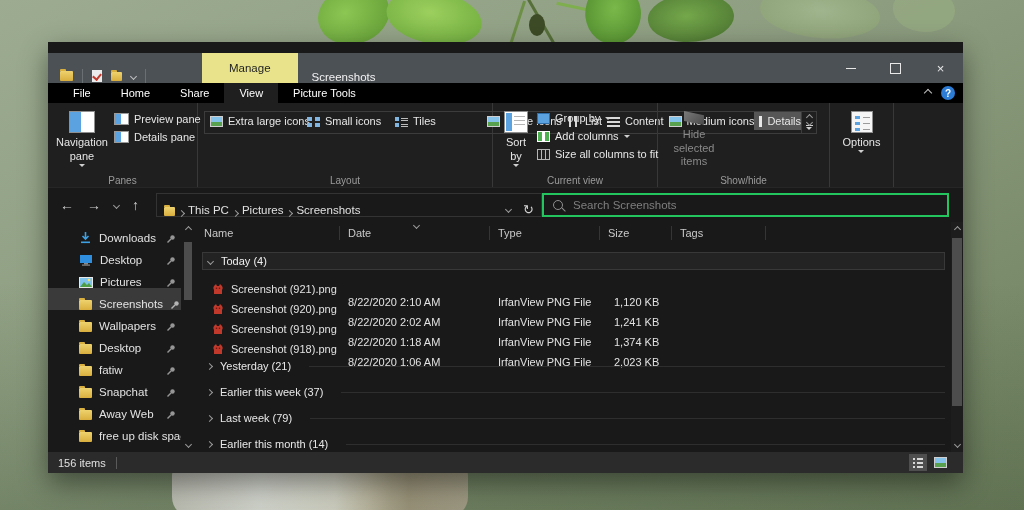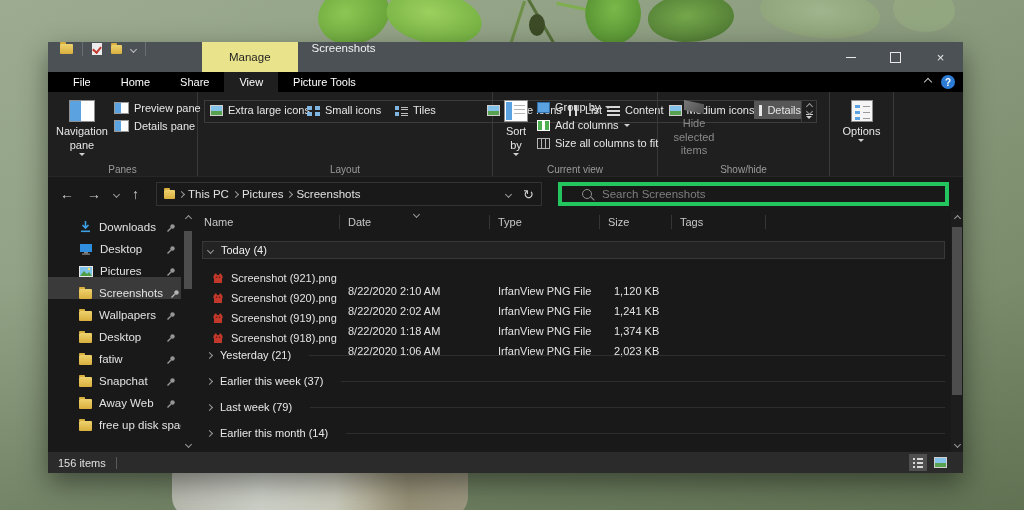--- a/index.html
+++ b/index.html
@@ -21,21 +21,21 @@
   .stem3{left:556px;top:8px;width:60px;height:3px;background:#7fae4f;transform:rotate(12deg);}
   .node{left:529px;top:14px;width:16px;height:22px;background:#3d4b26;border-radius:50%;}
   .wall-shade{position:absolute;left:0;bottom:0;width:100%;height:45%;background:linear-gradient(180deg,transparent,rgba(35,55,28,.20));pointer-events:none;}
   .pot{position:absolute;left:172px;top:471px;width:296px;height:46px;border-radius:4px 4px 20px 20px;
        background:linear-gradient(90deg,#dcd9d2,#f7f6f2 30%,#f2eee3 55%,#d8cfba 66%,#bfb49c 74%,#b2a68d 80%,#b9af99);}
   
   .window{position:absolute;left:48px;top:42px;width:915px;height:431px;background:#191919;
           box-shadow:0 10px 26px rgba(0,0,0,.45);display:flex;flex-direction:column;
           font-size:11px;color:#e6e6e6;}
   
-  .titlebar{height:30px;background:#4c5156;display:flex;align-items:flex-start;flex:none;}
+  .titlebar{height:30px;background:#4c5156;display:flex;align-items:flex-end;flex:none;margin-top:11px;}
   .qat{display:flex;align-items:center;gap:9px;padding-left:12px;}
   .qat-sep{width:1px;height:14px;background:#6a6f73;}
   .manage-tab{height:100%;display:flex;align-items:center;padding:0 27px;background:#e9e48c;color:#1f1f1f;margin-left:56px;font-size:11.5px;}
   .win-title{margin-left:14px;color:#f2f2f2;font-size:11.5px;}
   .win-controls{margin-left:auto;display:flex;height:100%;}
   .wc{width:45px;height:100%;display:flex;align-items:center;justify-content:center;color:#e8e8e8;}
   .wc-min-glyph{width:10px;height:1px;background:#e8e8e8;}
   .wc-max-glyph{width:9px;height:9px;border:1px solid #e8e8e8;}
   .wc-close-glyph{font-size:13px;line-height:1;}
   
@@ -96,24 +96,24 @@
   .gal-grid{display:grid;grid-template-columns:97px 88px 92px;grid-auto-rows:18px;grid-auto-flow:column;}
   .gal-item{display:flex;align-items:center;gap:5px;padding-left:5px;color:#e6e6e6;white-space:nowrap;}
   .gal-item.selected{background:#565656;}
   .gal-scroll{width:14px;border-left:1px solid #3c3c3c;display:flex;flex-direction:column;align-items:center;justify-content:space-between;padding:3px 0;}
   .gal-more{display:flex;flex-direction:column;align-items:center;gap:1px;}
   .gal-more::before{content:"";width:7px;height:1px;background:#cfcfcf;}
   
   .addr-row{height:34px;background:#191919;display:flex;align-items:center;padding:0 14px 0 12px;flex:none;}
   .nav-btns{display:flex;align-items:center;gap:13px;width:96px;color:#cfcfcf;font-size:14px;flex:none;}
   .nav-glyph{line-height:1;}
-  .addr-box{width:386px;height:24px;border:1px solid #333;display:flex;align-items:center;padding:0 7px;gap:4px;box-sizing:border-box;flex:none;}
+  .addr-box{width:386px;height:24px;border:1px solid #333;display:flex;align-items:flex-end;padding:0 7px;gap:4px;box-sizing:border-box;flex:none;}
   .crumb{color:#e0e0e0;font-size:11.5px;}
   .addr-right{margin-left:auto;display:flex;align-items:center;gap:12px;color:#cfcfcf;}
-  .search-box{flex:1;margin-left:16px;height:24px;border:4px solid #22c55e;display:flex;align-items:center;padding:0 20px;gap:8px;box-sizing:border-box;}
+  .search-box{flex:1;height:24px;border:2px solid #22c55e;display:flex;align-items:center;padding:0 9px;gap:8px;box-sizing:border-box;}
   .search-box input{flex:1;background:transparent;border:none;outline:none;color:#a8a8a8;font-family:"Liberation Sans",sans-serif;font-size:11.5px;}
   .search-box input::placeholder{color:#7f7f7f;}
   .mag{width:8px;height:8px;border:1.4px solid #8f8f8f;border-radius:50%;position:relative;flex:none;}
   .mag::after{content:"";position:absolute;width:5px;height:1.4px;background:#8f8f8f;transform:rotate(45deg);right:-4px;bottom:-1px;}
   
   .content{flex:1;display:flex;min-height:0;}
   .sidebar{width:148px;flex:none;position:relative;overflow:hidden;}
   .side-item{height:22px;display:flex;align-items:flex-end;gap:7px;padding-left:31px;margin-right:15px;color:#e2e2e2;font-size:11.5px;white-space:nowrap;overflow:hidden;}
   .side-item.selected{background:#3a3a3a;}
   .side-item .pin{margin-left:auto;padding-right:5px;flex:none;}

